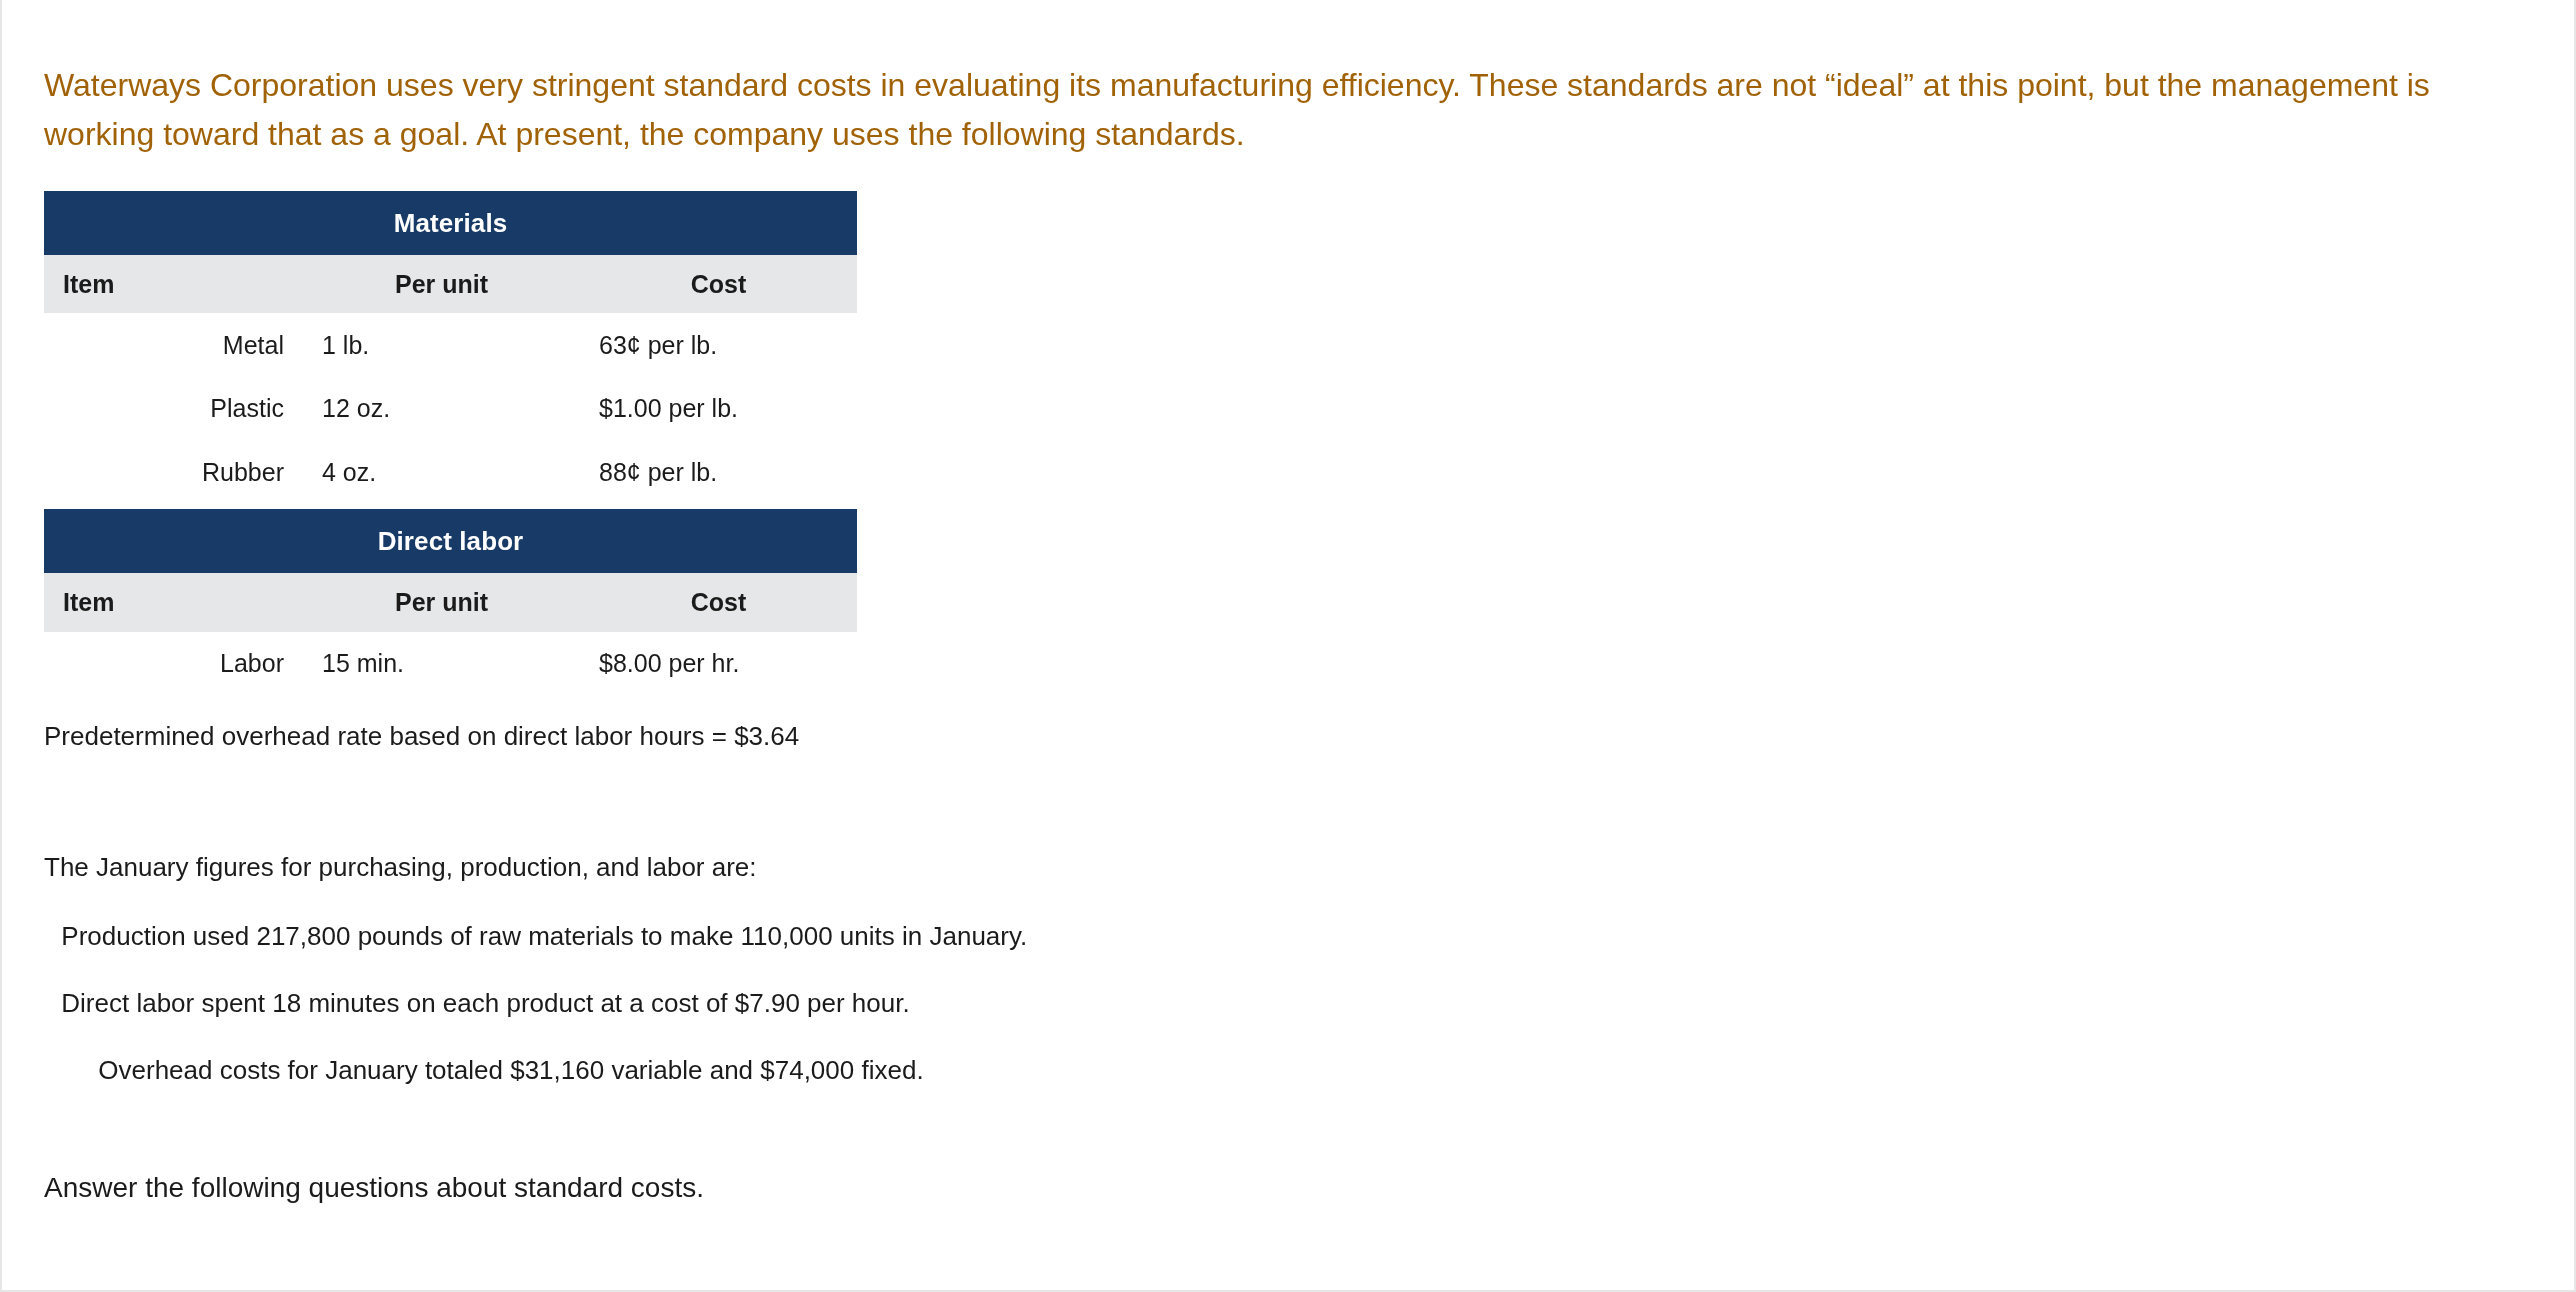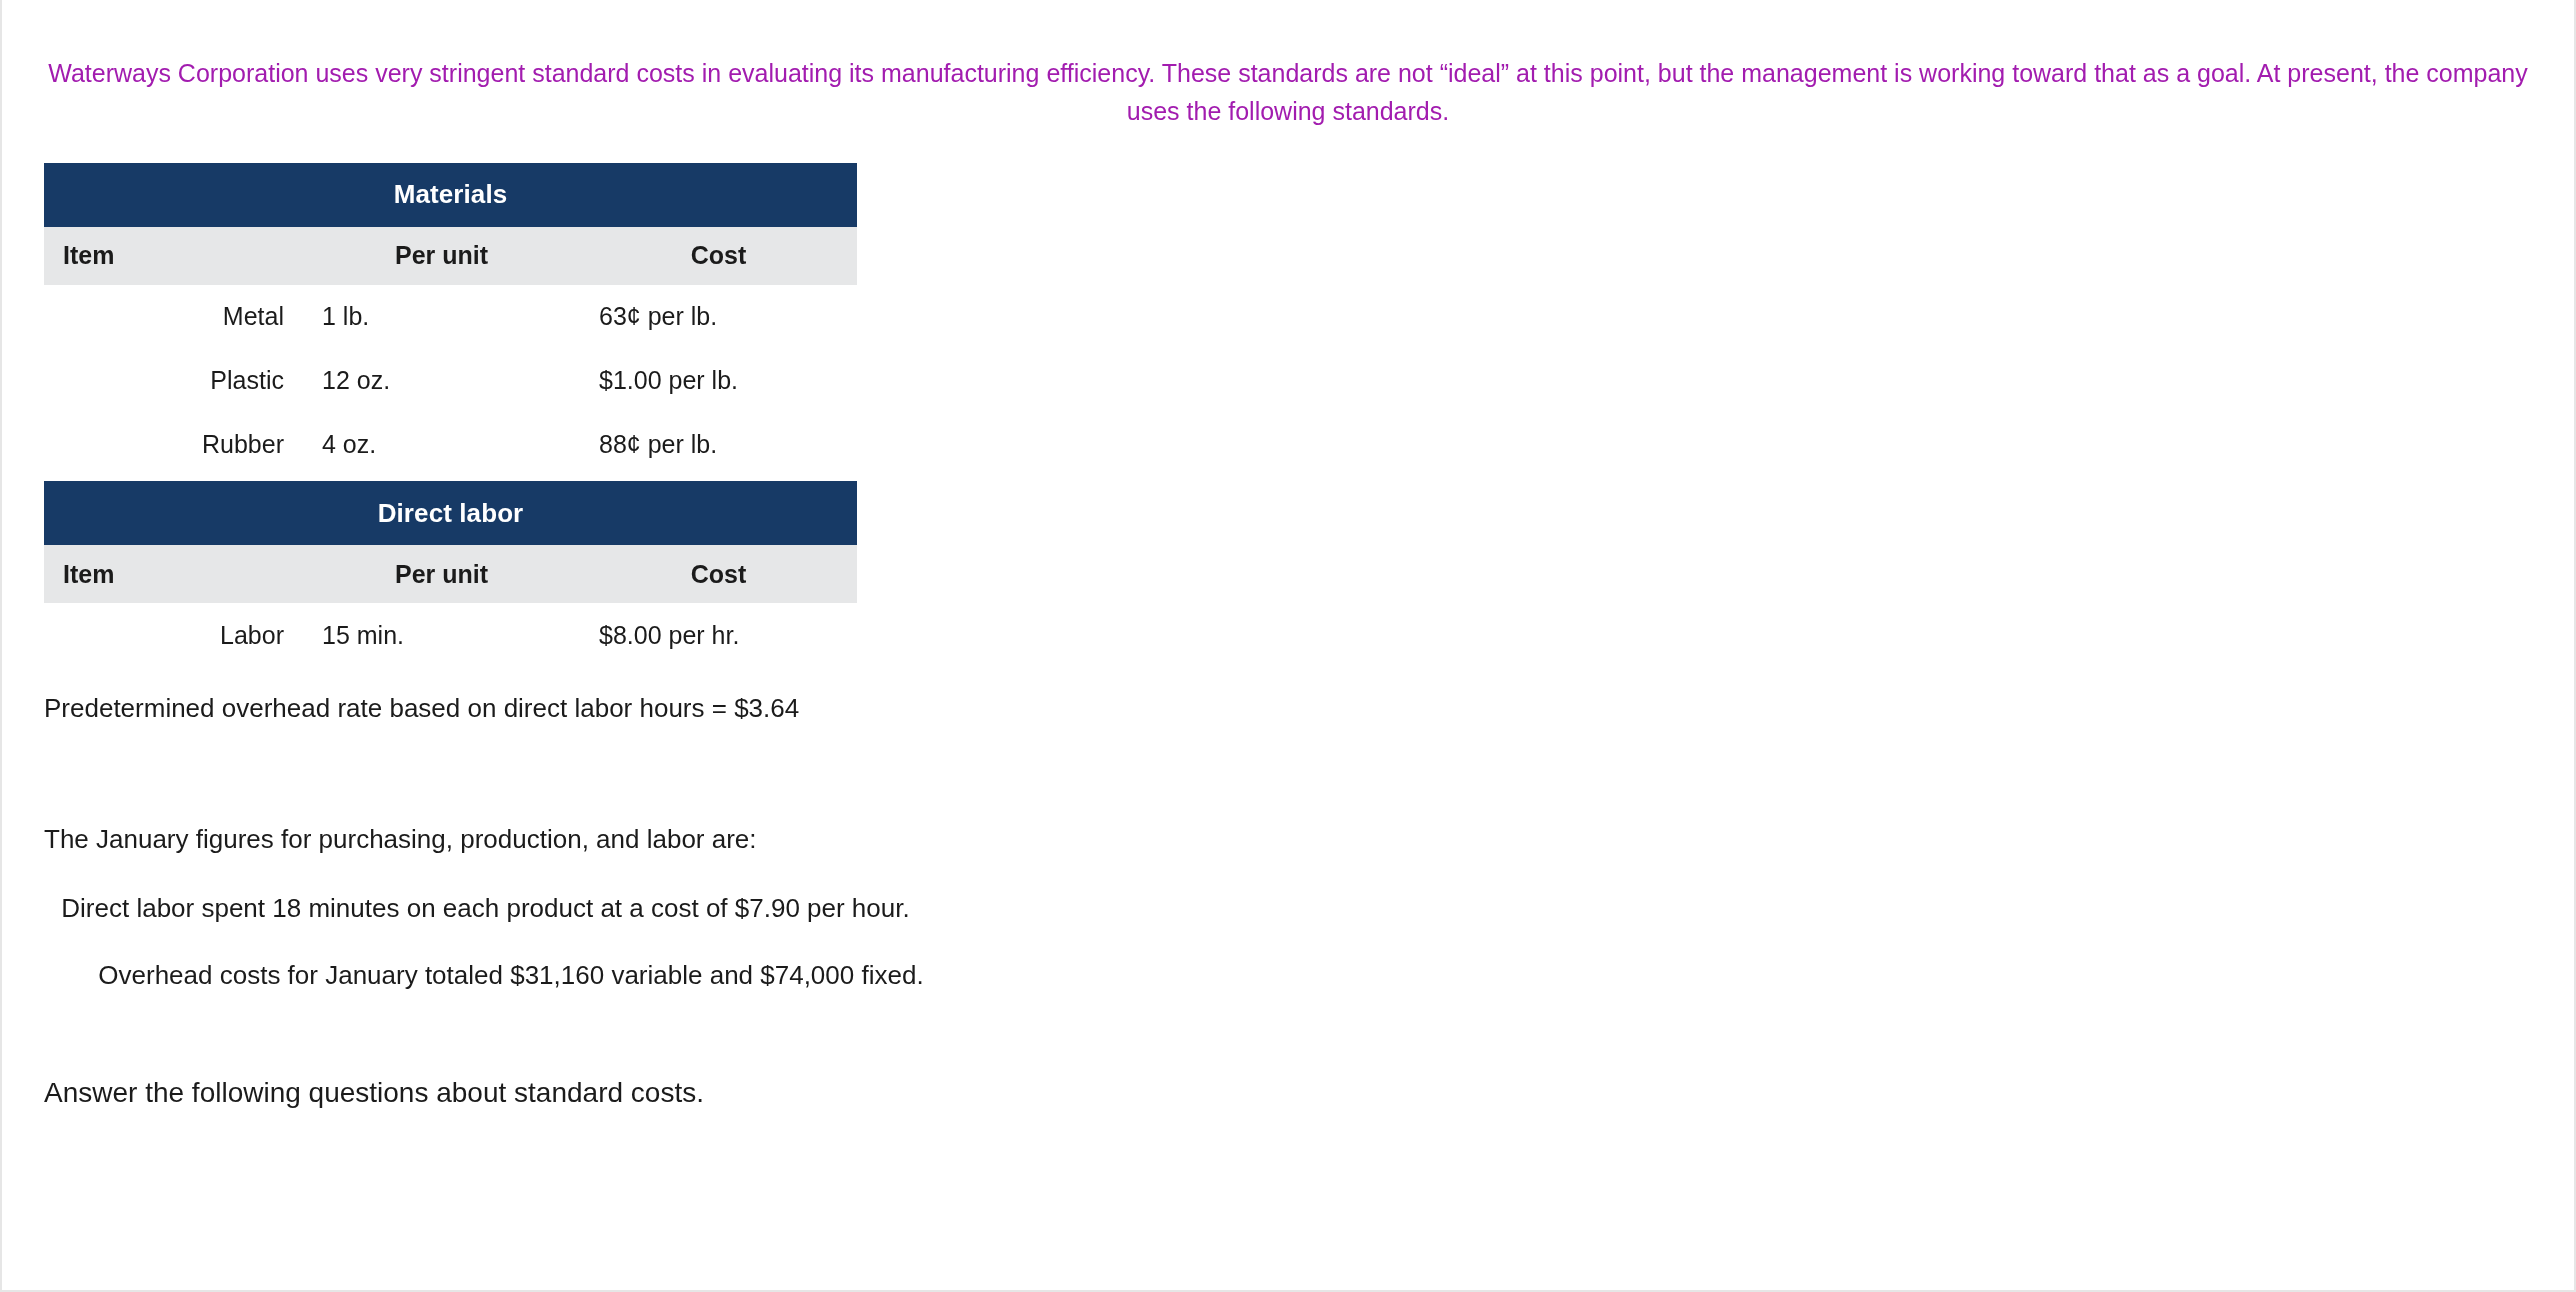--- a/index.html
+++ b/index.html
@@ -21,25 +21,24 @@
     box-sizing: border-box;
     padding: 29px 0 0 0;
     background: #ffffff;
     border-left: 2.6px solid #e6e6e6;
     border-right: 2.6px solid #e6e6e6;
   }
   .content {
     padding: 0 42px 0 42px;
   }
   .intro {
-    font-size: 25px;
+    font-size: 32px;
     line-height: 1.52;
     max-width: 2508px;
-    color: #a21caf;
-    text-align: center;
+    color: #a16207;
   }
   .tables {
     margin-top: 33px;
   }
   table.std {
     border-collapse: collapse;
     width: 813px;
     table-layout: fixed;
   }
   table.std col.c1 { width: 259px; }
@@ -166,20 +165,21 @@
         </tbody>
       </table>
 
     </div>
 
     <p class="oh-line">Predetermined overhead rate based on direct labor hours = $3.64</p>
 
     <p class="jan-head">The January figures for purchasing, production, and labor are:</p>
 
     <div class="bullets">
+      <div class="b">Production used 217,800 pounds of raw materials to make 110,000 units in January.</div>
       <div class="b">Direct labor spent 18 minutes on each product at a cost of $7.90 per hour.</div>
       <div class="b">Overhead costs for January totaled $31,160 variable and $74,000 fixed.</div>
     </div>
 
     <p class="answer-line">Answer the following questions about standard costs.</p>
 
   </div>
   <div class="bottom-rule"></div>
 </div>
 

